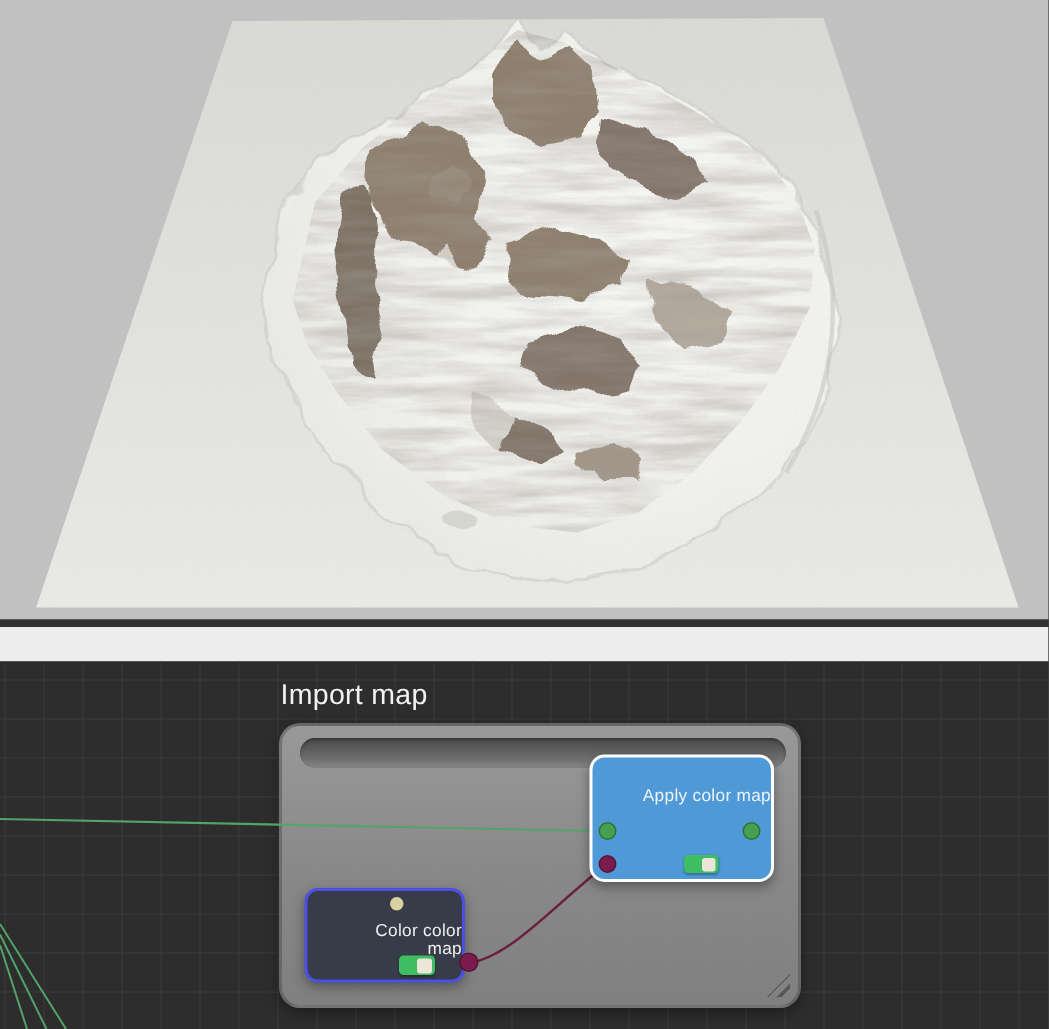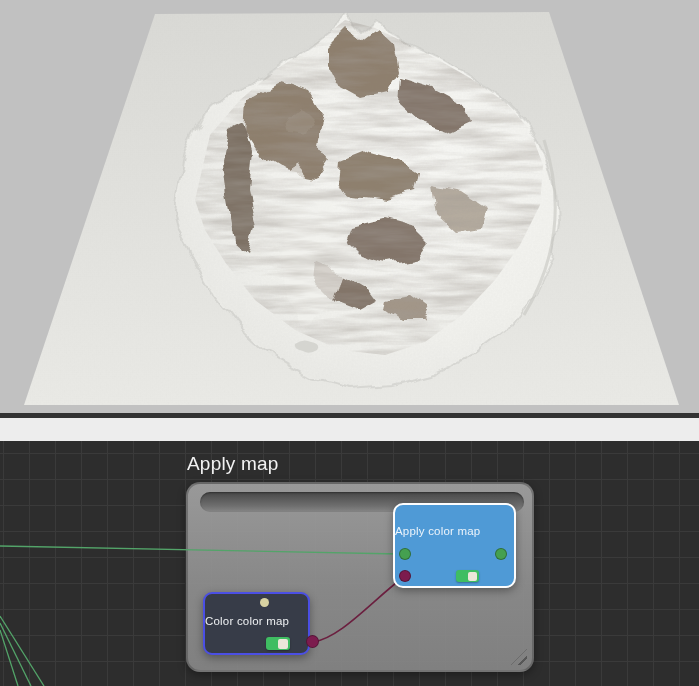--- a/index.html
+++ b/index.html
@@ -56,22 +56,22 @@
     background:repeating-linear-gradient(135deg, transparent 0 4px, rgba(45,45,45,.5) 4px 6px);
     clip-path:polygon(100% 0, 100% 100%, 0 100%);
   }
   .wires{position:absolute; left:0; top:0; pointer-events:none;}
   
   .node{
     position:absolute; box-sizing:border-box;
     box-shadow:0 3px 8px rgba(0,0,0,.35);
   }
   .node-title{
-    position:absolute; left:0; right:0; text-align:left;
-    font-size:11.5px; letter-spacing:0.2px;
+    position:absolute; left:0; right:0; text-align:right;
+    font-size:11.5px; letter-spacing:0.2px;padding-left:26px;
   }
   .node-apply{
     left:393px; top:62px; width:123px; height:85px;
     background:var(--node-apply-fill,#4f9ad6);
     border:2px solid var(--node-apply-border,#fdfdfd);
     border-radius:10px;
   }
   .node-apply .node-title{top:20px; color:#ecf4fb;}
   .node-import{
     left:203px; top:151px; width:107px; height:63px;
@@ -188,21 +188,21 @@
     </div>
 
     <svg class="wires" width="699" height="245" viewBox="0 0 699 245">
       <path d="M0,105 L399,113" fill="none" style="stroke:var(--wire-green,#53a469)" stroke-width="1.4"></path>
       <path d="M0,175 L44,245" fill="none" style="stroke:var(--wire-green,#53a469)" stroke-width="1.3"></path>
       <path d="M0,182 L31,245" fill="none" style="stroke:var(--wire-green,#53a469)" stroke-width="1.3"></path>
       <path d="M0,189 L18,245" fill="none" style="stroke:var(--wire-green,#53a469)" stroke-width="1.3"></path>
       <path d="M313,201 C340,197 370,162 401,138" fill="none" style="stroke:var(--wire-maroon,#6b1f3f)" stroke-width="1.6"></path>
     </svg>
 
-    <div class="group-label">Apply map</div>
+    <div class="group-label">Import map</div>
 
     <div class="node node-apply">
       <div class="node-title">Apply color map</div>
       <div class="port port-green apply-in"></div>
       <div class="port port-green apply-out"></div>
       <div class="port port-maroon apply-color-in"></div>
       <div class="toggle apply-toggle">
         <div class="knob"></div>
       </div>
     </div>

